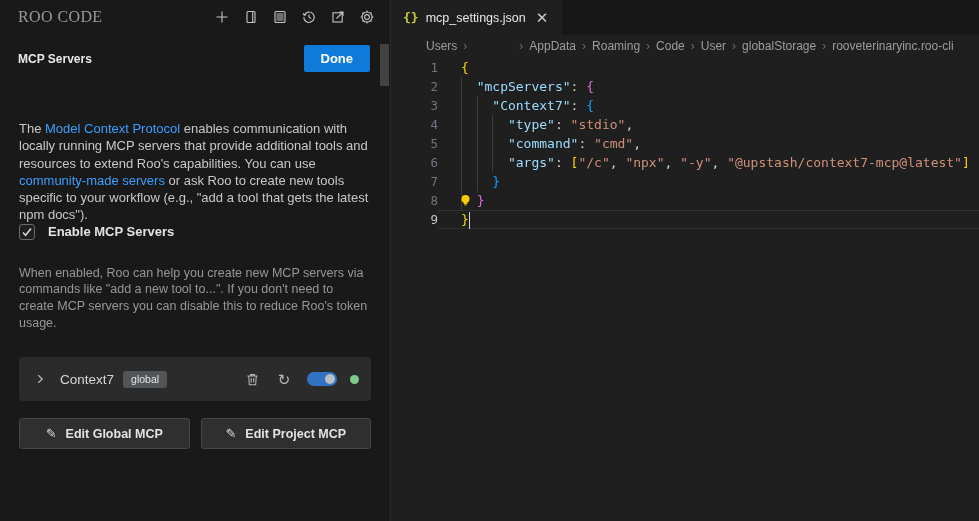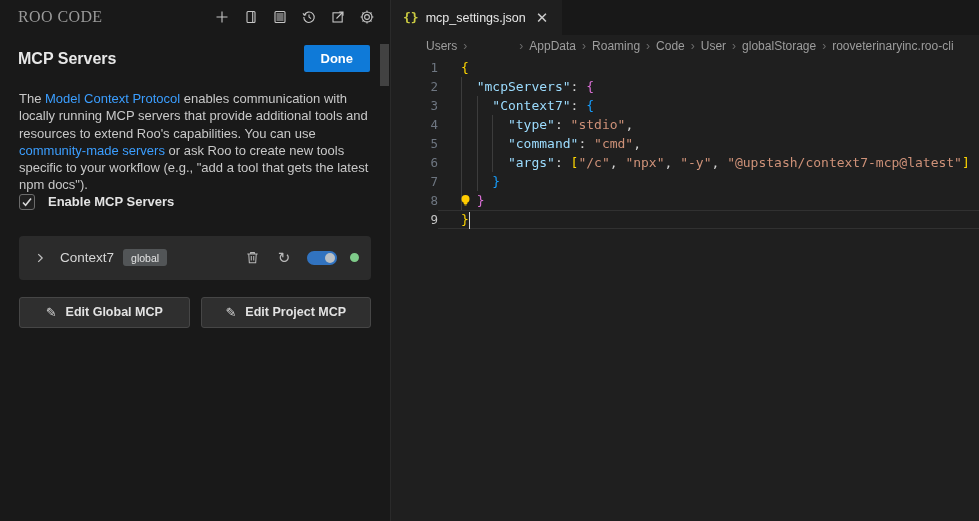--- a/index.html
+++ b/index.html
@@ -22,28 +22,28 @@
   .topbar-icons { display:flex; align-items:center; gap:7px; }
   .icon-btn {
     width:22px; height:22px; display:flex; align-items:center; justify-content:center;
     border-radius:4px; cursor:pointer; color:#c5c5c5;
   }
   .icon-btn svg { stroke:#c5c5c5; fill:none; stroke-width:1.1; }
   .title-row {
     display:flex; align-items:center; justify-content:space-between;
     padding:12px 20px 0 18px;
   }
-  .page-title { font-size:16px; font-weight:bold; color:#e8e8e8; }
+  .page-title { font-size:12px; font-weight:bold; color:#e8e8e8; }
   .done-btn {
     background:#0f7ad8; color:#ffffff; font-size:13px; font-weight:bold;
     border:none; border-radius:2px; padding:6px 17px; cursor:pointer;
     font-family:"Liberation Sans", sans-serif;
   }
   .panel-body { padding:0 19px; }
-  .intro { margin-top:18px; font-size:13px; line-height:17.3px; color:#c8c8c8; width:354px; }
+  .intro { margin-top:48px; font-size:13px; line-height:17.3px; color:#c8c8c8; width:354px; }
   .link { color:#3b9eff; text-decoration:none; cursor:pointer; }
   .check-section { }
   .check-row { display:flex; align-items:center; gap:13px; cursor:pointer; }
   .checkbox {
     width:16px; height:16px; border:1px solid #6b6b6b; border-radius:3px;
     background:#202020; display:flex; align-items:center; justify-content:center;
     flex:0 0 auto;
   }
   .checkbox svg { stroke:#d7d7d7; fill:none; stroke-width:1.6; }
   .check-label { font-size:13px; font-weight:bold; color:#e3e3e3; }
@@ -187,20 +187,21 @@
           <span class="checkbox">
             <svg width="12" height="12" viewBox="0 0 12 12">
                 <path d="M2 6.5l2.6 2.8L10 2.5"></path>
               </svg>
           </span>
           <span class="check-label">Enable MCP Servers</span>
         </div>
       </div>
 
       <div class="check-section section2">
+        <div class="check-desc">When enabled, Roo can help you create new MCP servers via commands like "add a new tool to...". If you don't need to create MCP servers you can disable this to reduce Roo's token usage.</div>
       </div>
 
       <div class="server-card">
         <span class="chev">
           <svg width="14" height="14" viewBox="0 0 16 16">
               <path d="M6 3.5L10.5 8L6 12.5"></path>
             </svg>
         </span>
         <span class="server-name">Context7</span>
         <span class="scope-badge">global</span>

